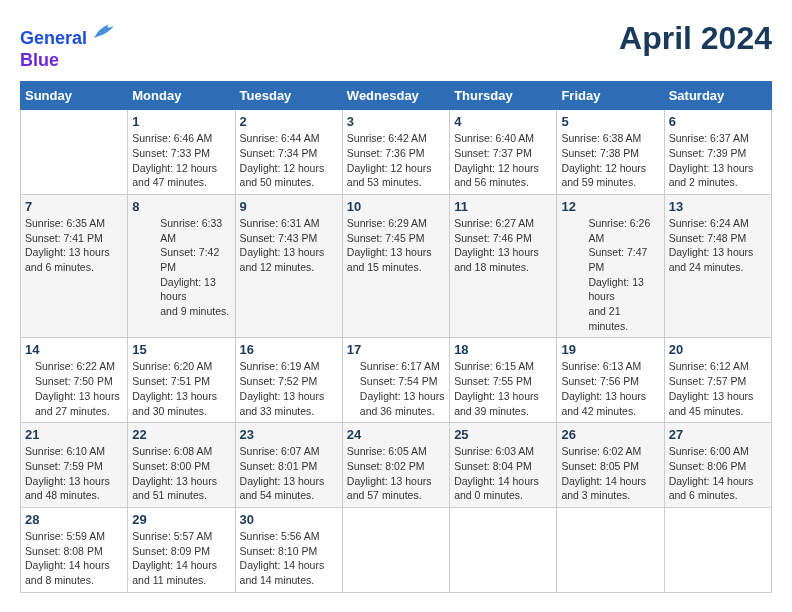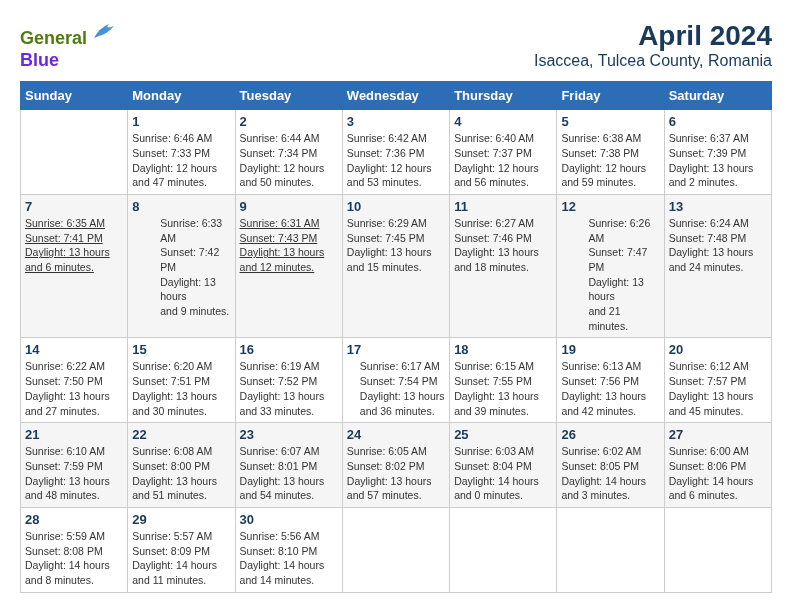--- a/index.html
+++ b/index.html
@@ -20,32 +20,32 @@
       display: flex;
       align-items: center;
     }
     .logo-text {
       font-size: 18px;
       font-weight: bold;
       color: #1a3a5c;
       line-height: 1.2;
     }
     .logo-text span {
-      color: #4d7c0f;
+      color: #1d4ed8;
     }
     .logo-bird {
       width: 30px;
       height: 24px;
       margin-left: 2px;
     }
     .title-block {
       text-align: right;
     }
     .month-title {
-      font-size: 28px;
+      font-size: 32px;
       font-weight: bold;
       color: #1a3a5c;
     }
     .location {
       font-size: 16px;
       color: #1a3a5c;
     }
     table {
       width: 100%;
       border-collapse: collapse;
@@ -96,21 +96,20 @@
       <div class="logo-text">
         <span>General</span><svg class="logo-bird" viewBox="0 0 30 24" xmlns="http://www.w3.org/2000/svg">
             <path d="M5 18 Q10 8 20 4 Q15 10 25 6 Q18 14 10 16 Z" fill="#4a90d9"></path>
           </svg><br>
         <span style="color:#6d28d9">Blue</span>
       </div>
     </div>
   </div>
   <div class="title-block">
     <div class="month-title">April 2024</div>
-    <div class="location">Isaccea, Tulcea County, Romania</div>
   </div>
 </div>
 
 <table>
   <thead>
     <tr id="header-row">
         <th>Sunday</th>
         <th>Monday</th>
         <th>Tuesday</th>
         <th>Wednesday</th>
@@ -161,35 +160,35 @@
           <span class="day-number">6</span>
           <div class="day-info" style="white-space: pre-line;">Sunrise: 6:37 AM
 Sunset: 7:39 PM
 Daylight: 13 hours
 and 2 minutes.</div>
         </td>
       </tr>
       <tr>
         <td>
           <span class="day-number">7</span>
-          <div class="day-info" style="white-space: pre-line; text-decoration: underline;">Sunrise: 6:35 AM
+          <div class="day-info" style="white-space: pre-line;">Sunrise: 6:35 AM
 Sunset: 7:41 PM
 Daylight: 13 hours
 and 6 minutes.</div>
         </td>
         <td>
           <span class="day-number">8</span>
           <div class="day-info" style="white-space: pre-line; margin-left: 28px;">Sunrise: 6:33 AM
 Sunset: 7:42 PM
 Daylight: 13 hours
 and 9 minutes.</div>
         </td>
         <td>
           <span class="day-number">9</span>
-          <div class="day-info" style="white-space: pre-line; text-decoration: underline;">Sunrise: 6:31 AM
+          <div class="day-info" style="white-space: pre-line;">Sunrise: 6:31 AM
 Sunset: 7:43 PM
 Daylight: 13 hours
 and 12 minutes.</div>
         </td>
         <td>
           <span class="day-number">10</span>
           <div class="day-info" style="white-space: pre-line;">Sunrise: 6:29 AM
 Sunset: 7:45 PM
 Daylight: 13 hours
 and 15 minutes.</div>
@@ -212,21 +211,21 @@
           <span class="day-number">13</span>
           <div class="day-info" style="white-space: pre-line;">Sunrise: 6:24 AM
 Sunset: 7:48 PM
 Daylight: 13 hours
 and 24 minutes.</div>
         </td>
       </tr>
       <tr>
         <td>
           <span class="day-number">14</span>
-          <div class="day-info" style="white-space: pre-line;">Sunrise: 6:22 AM
+          <div class="day-info" style="white-space: pre-line; margin-left: 10px;">Sunrise: 6:22 AM
 Sunset: 7:50 PM
 Daylight: 13 hours
 and 27 minutes.</div>
         </td>
         <td>
           <span class="day-number">15</span>
           <div class="day-info" style="white-space: pre-line;">Sunrise: 6:20 AM
 Sunset: 7:51 PM
 Daylight: 13 hours
 and 30 minutes.</div>

